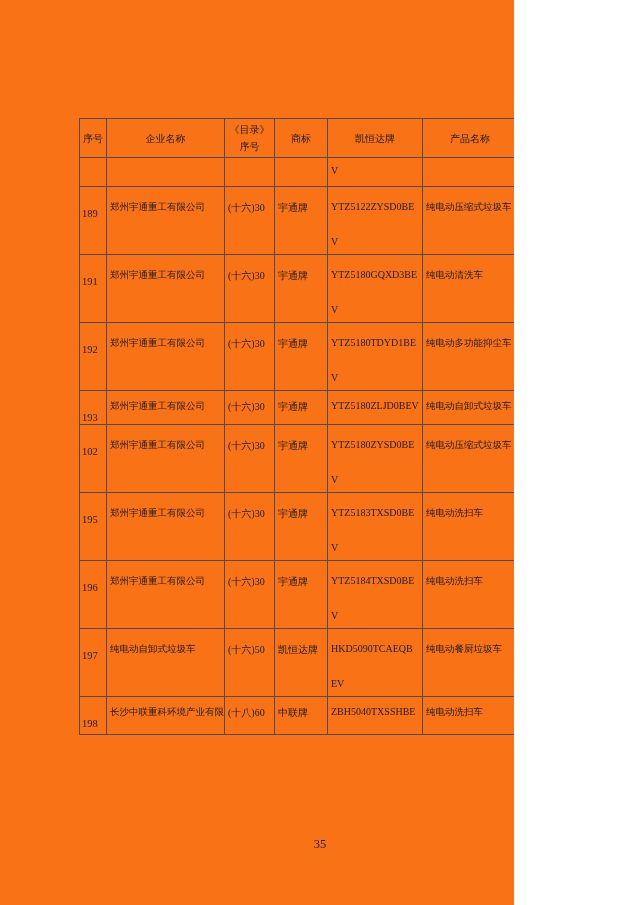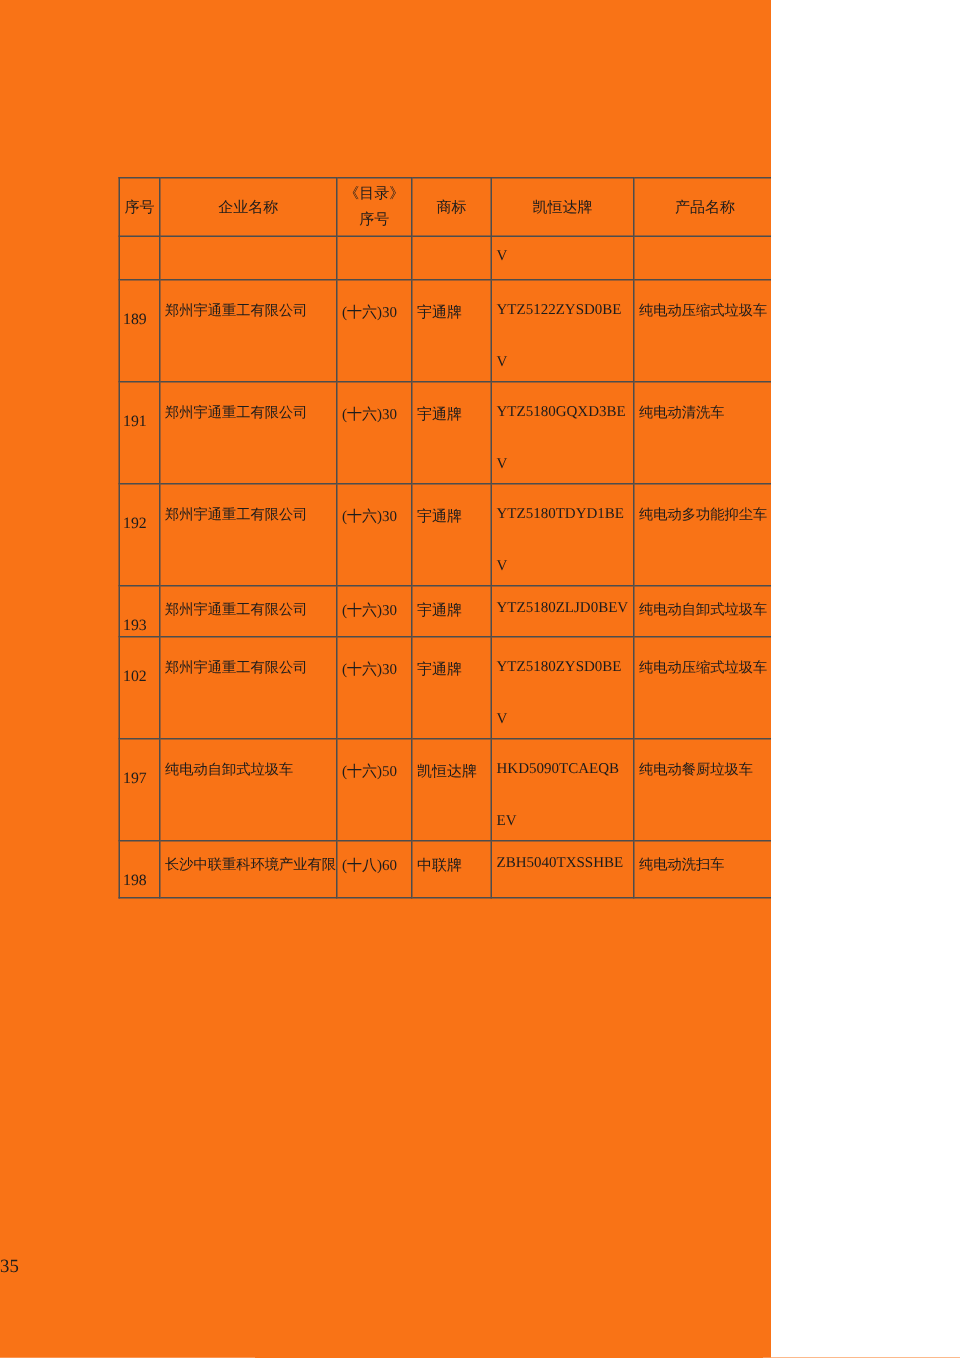--- a/index.html
+++ b/index.html
@@ -28,21 +28,21 @@
   tr.r-carry td{padding-top:7px;}
   tr.r-tall td{padding-top:14px;}
   tr.r-short td,tr.r-last td{padding-top:9px;}
   table.catalog td.no{padding-top:21px;padding-left:2px;font-size:10.5px;}
   .company,.product{font-size:9.5px;white-space:nowrap;}
   .catalog-no,.brand,.model{white-space:nowrap;}
   .model .l1{line-height:12px;}
   .model .l2{margin-top:23px;line-height:12px;min-height:12px;}
   .pageno{
     position:absolute;left:0;top:837px;width:640px;
-    text-align:left;font-size:12.5px;color:#1c1c1c;
+    text-align:center;font-size:12.5px;color:#1c1c1c;
   }
 </style>
 </head>
 <body>
 
 <div class="page">
   <table class="catalog">
     <colgroup>
       <col style="width:27px">
         <col style="width:118px">
@@ -134,21 +134,45 @@
         <td class="catalog-no">(十六)30</td>
         <td class="brand">宇通牌</td>
         <td class="model">
           <div class="l1">YTZ5180ZYSD0BE</div>
           <div class="l2">V</div>
         </td>
         <td class="product">纯电动压缩式垃圾车</td>
         <td class="remark"></td>
       </tr>
 
-
+      <tr class="r-tall">
+        <td class="no">195</td>
+        <td class="company">郑州宇通重工有限公司</td>
+        <td class="catalog-no">(十六)30</td>
+        <td class="brand">宇通牌</td>
+        <td class="model">
+          <div class="l1">YTZ5183TXSD0BE</div>
+          <div class="l2">V</div>
+        </td>
+        <td class="product">纯电动洗扫车</td>
+        <td class="remark"></td>
+      </tr>
+
+      <tr class="r-tall">
+        <td class="no">196</td>
+        <td class="company">郑州宇通重工有限公司</td>
+        <td class="catalog-no">(十六)30</td>
+        <td class="brand">宇通牌</td>
+        <td class="model">
+          <div class="l1">YTZ5184TXSD0BE</div>
+          <div class="l2">V</div>
+        </td>
+        <td class="product">纯电动洗扫车</td>
+        <td class="remark"></td>
+      </tr>
 
       <tr class="r-tall">
         <td class="no">197</td>
         <td class="company">纯电动自卸式垃圾车</td>
         <td class="catalog-no">(十六)50</td>
         <td class="brand">凯恒达牌</td>
         <td class="model">
           <div class="l1">HKD5090TCAEQB</div>
           <div class="l2">EV</div>
         </td>

